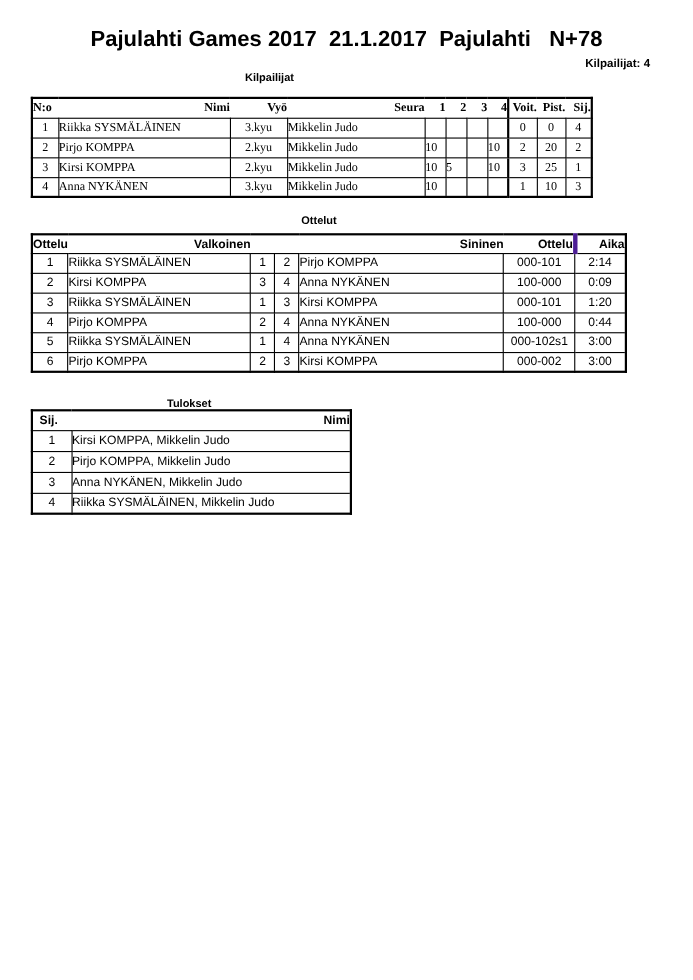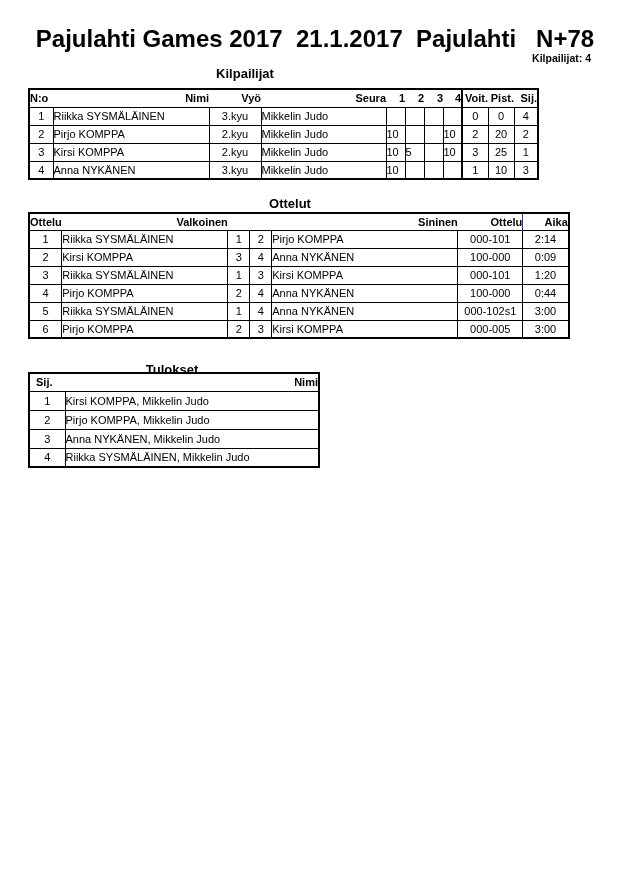--- a/index.html
+++ b/index.html
@@ -3,61 +3,61 @@
 <meta charset="utf-8">
 <style>
   html,body{margin:0;padding:0;}
   body{
     width:630px;height:891px;background:#ffffff;color:#000;
     position:relative;overflow:hidden;
     font-family:"Liberation Sans","DejaVu Sans",sans-serif;
   }
   .title{
     position:absolute;top:25px;left:0;width:630px;
-    text-align:center;font-size:24px;font-weight:bold;white-space:pre;
+    text-align:center;font-size:20px;font-weight:bold;white-space:pre;
   }
   .count{
     position:absolute;top:52px;left:0;width:591px;
     text-align:right;font-size:10.5px;font-weight:bold;
   }
-  .heading{position:absolute;font-size:13px;font-weight:bold;text-align:center;white-space:nowrap;}
+  .heading{position:absolute;font-size:10px;font-weight:bold;text-align:center;white-space:nowrap;}
   .h-kilp{top:66px;left:0;width:490px;}
   .h-ott{top:196px;left:0;width:580px;}
   .h-tul{top:362px;left:0;width:344px;}
 
   table.t{
     position:absolute;border-collapse:collapse;table-layout:fixed;
     border:2px solid #000;background:#fff;
   }
   .t th{
     font-size:11px;font-weight:bold;padding:0;text-align:right;
     white-space:nowrap;overflow:visible;
   }
   .t td{
     font-size:11px;padding:0;border:1px solid #000;
     white-space:nowrap;overflow:hidden;
   }
   .t1{left:28px;top:88px;}
   .t2{left:28px;top:212px;}
   .t3{left:28px;top:372px;}
-  .t1 tr{height:18px;}
+  .t1 tr{height:18px;font-family:Liberation Serif, serif;}
   .t2 thead tr{height:17px;margin-top:44px;}
   .t2 tbody tr{height:18px;}
   .t3 thead tr{height:18px;}
   .t3 tbody tr{height:19px;}
   th.left{text-align:left;}
   th.pl6{padding-left:6px;}
   td.c{text-align:center;}
   td.l{text-align:left;}
   .p2{padding-left:2px;}
   .p6{padding-left:6px;}
   .p8{padding-left:8px;}
   .p10{padding-left:10px;margin-top:45px;}
   .sep{border-left:2px solid #000 !important;margin-left:29px;}
-  th.bl1{border-left:1px solid #4c1d95;}
+  th.bl1{border-left:4px solid #4c1d95;}
 </style>
 </head>
 <body>
 
 <div class="title">Pajulahti Games 2017  21.1.2017  Pajulahti   N+78</div>
 <div class="count">Kilpailijat: 4</div>
 
 <div class="heading h-kilp">Kilpailijat</div>
 
 <table class="t t1">
@@ -211,21 +211,21 @@
       <td class="l p8">Anna NYKÄNEN</td>
       <td class="c">000-102s1</td>
       <td class="c">3:00</td>
     </tr>
     <tr>
       <td class="c">6</td>
       <td class="l p8">Pirjo KOMPPA</td>
       <td class="c">2</td>
       <td class="c">3</td>
       <td class="l p8">Kirsi KOMPPA</td>
-      <td class="c">000-005</td>
+      <td class="c">000-002</td>
       <td class="c">3:00</td>
     </tr>
   </tbody>
 </table>
 
 <div class="heading h-tul">Tulokset</div>
 
 <table class="t t3">
   <colgroup>
     <col style="width:36px">

